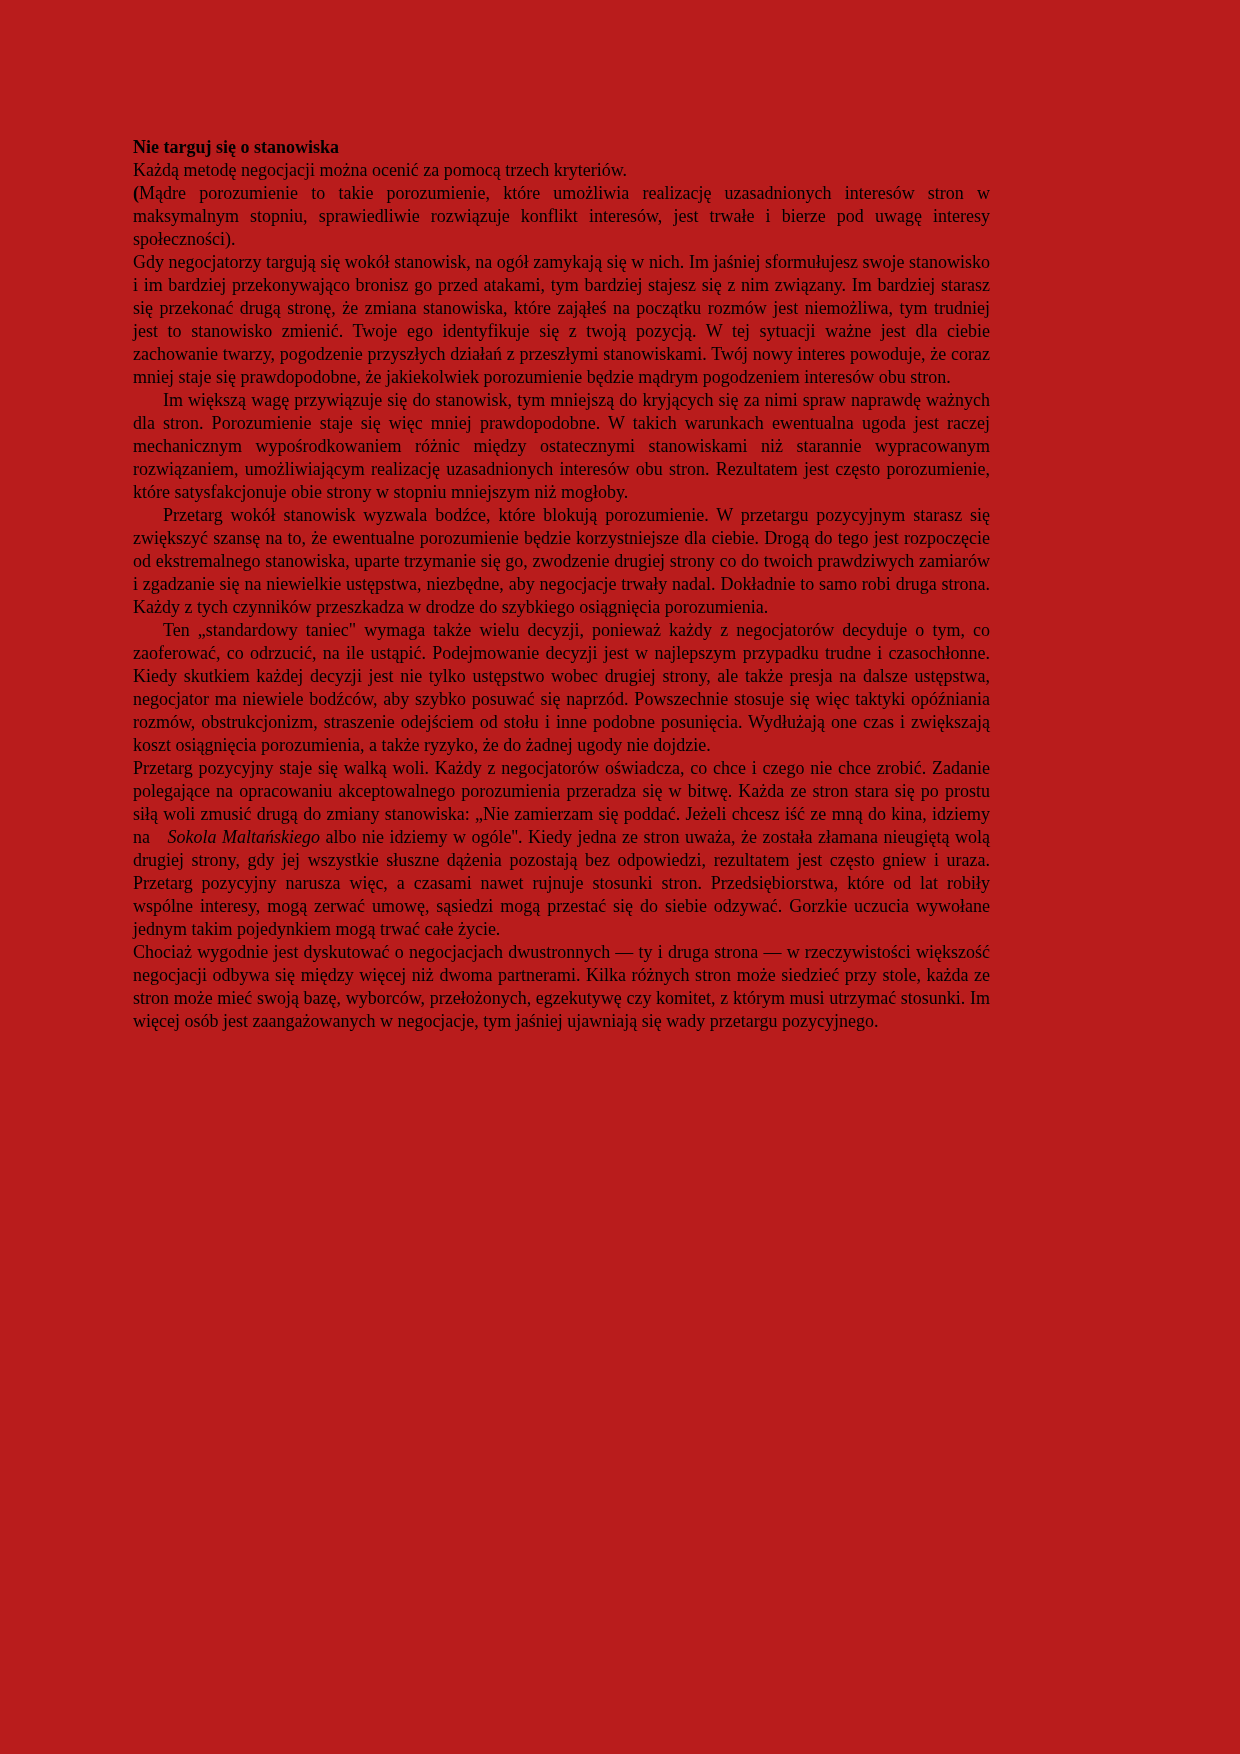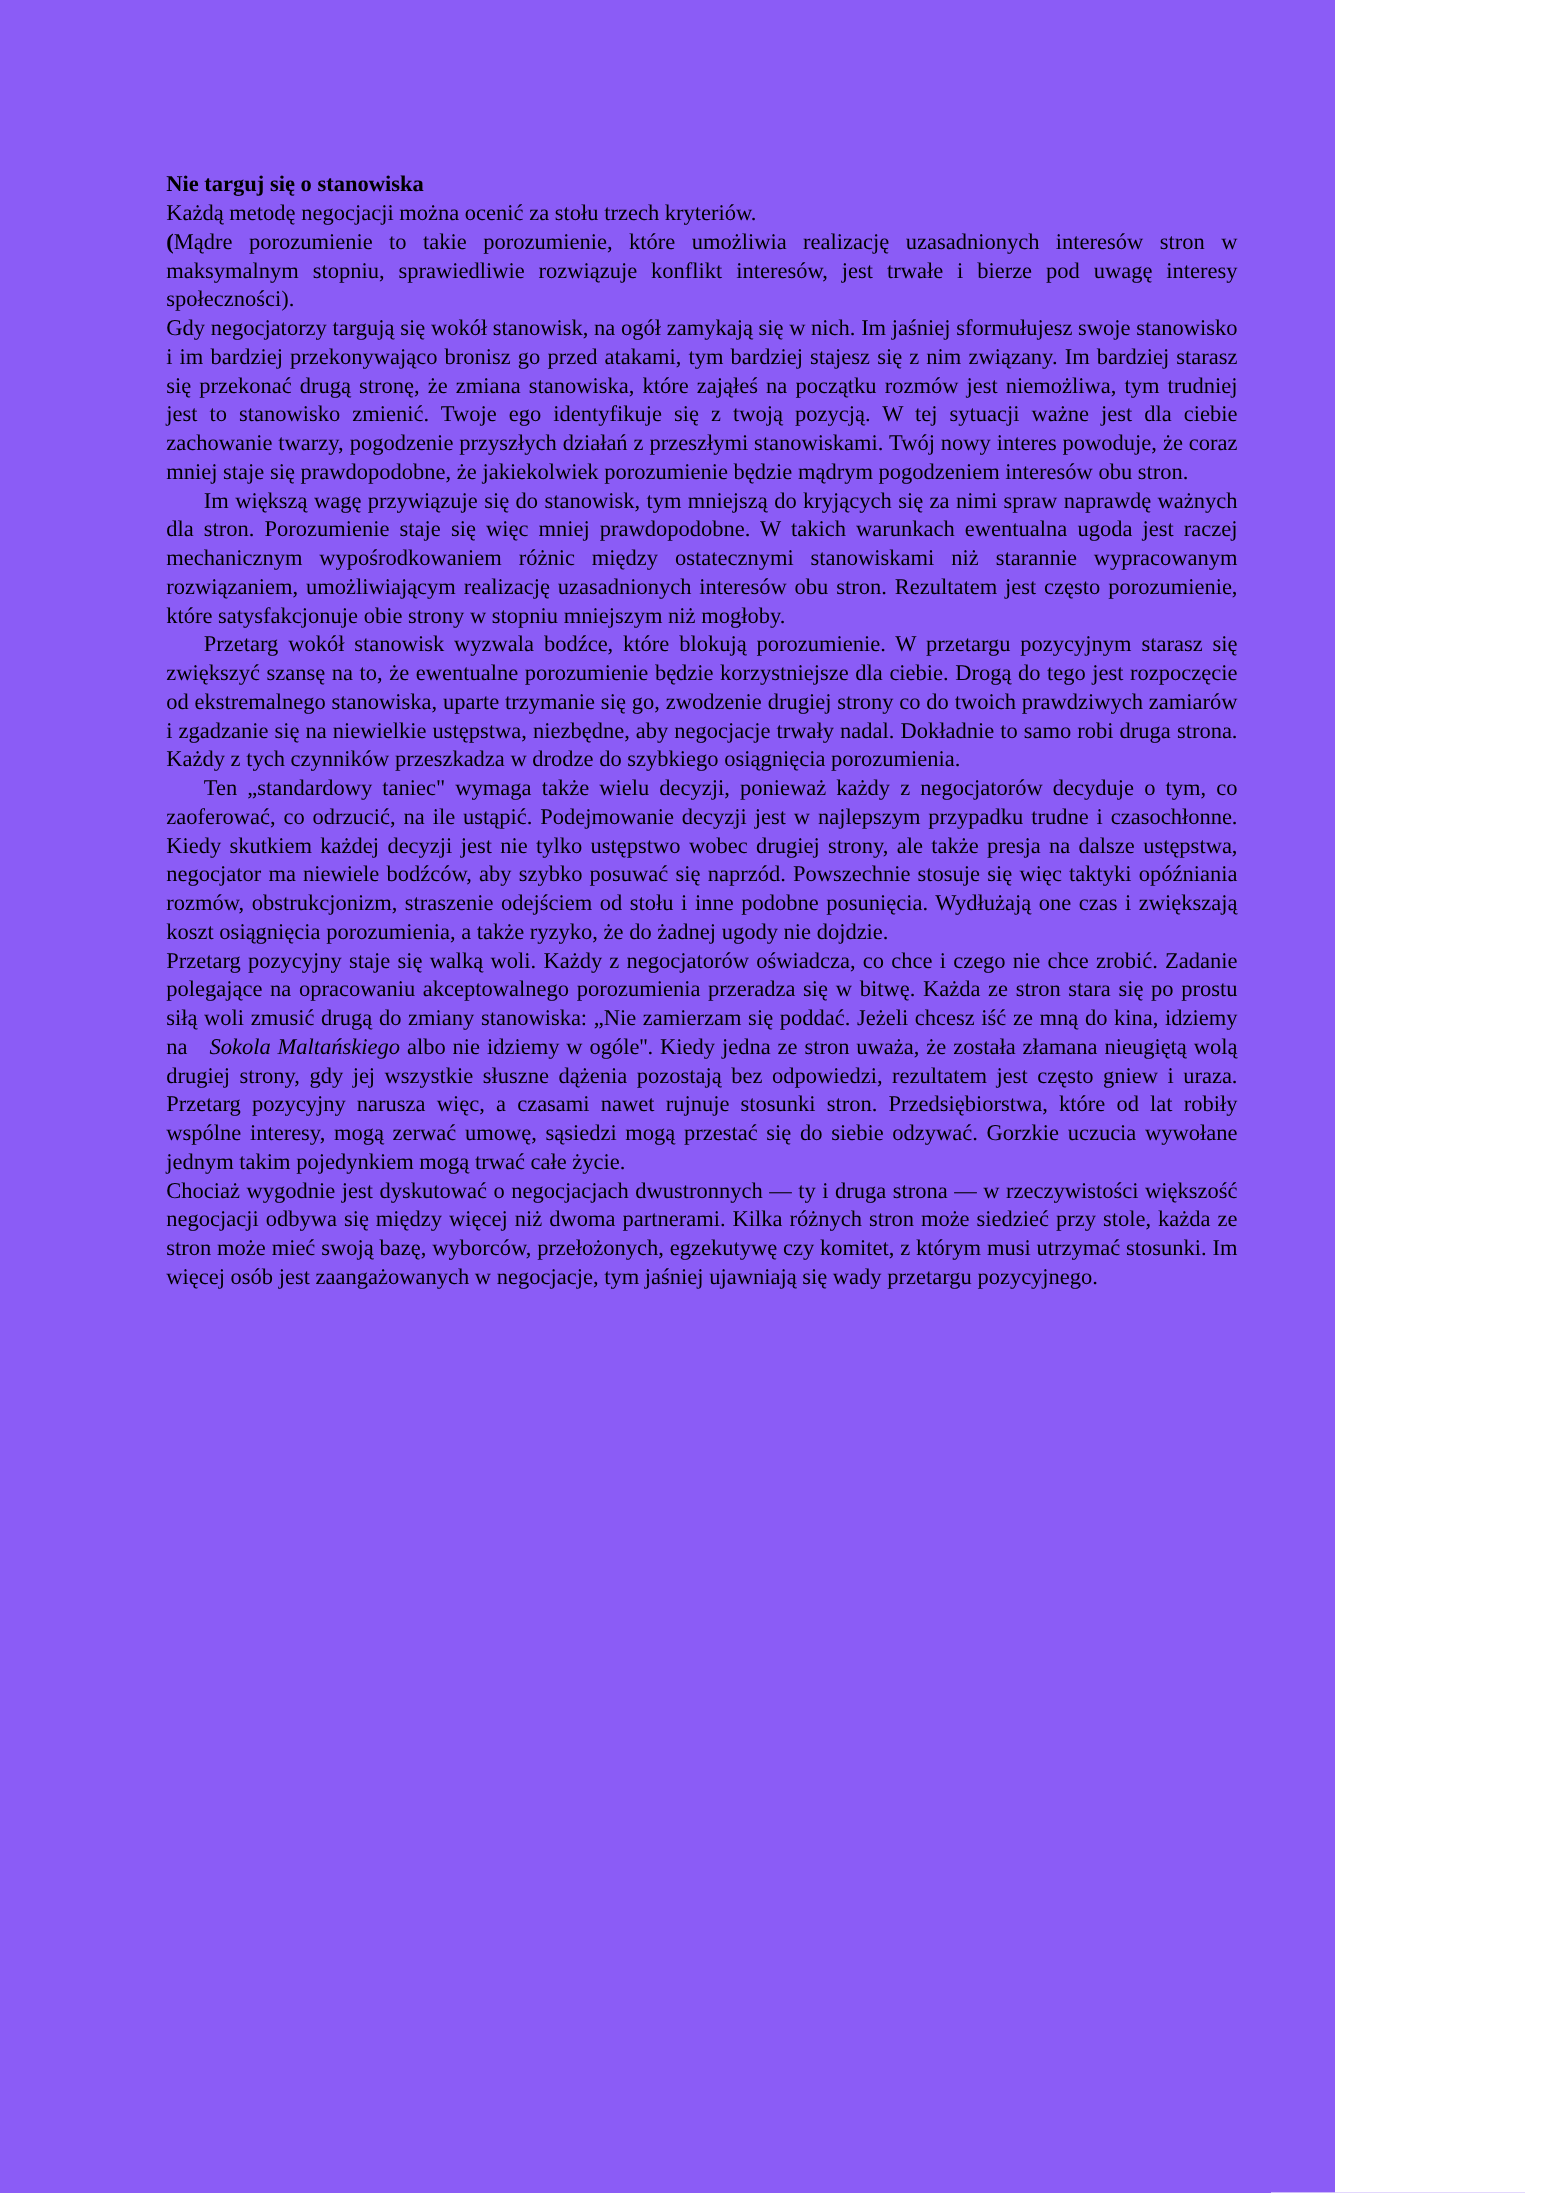--- a/index.html
+++ b/index.html
@@ -2,23 +2,23 @@
 <html><head>
 <meta charset="utf-8">
 <style>
   html, body {
     margin: 0;
     padding: 0;
     background: #ffffff;
   }
   .page {
     position: relative;
-    width: 1068px;
+    width: 1240px;
     height: 1754px;
-    background: #8b5cf6;
+    background: #b91c1c;
     overflow: hidden;
   }
   .content {
     position: absolute;
     left: 133px;
     top: 136px;
     width: 857px;
     font-family: "Liberation Serif", "DejaVu Serif", serif;
     font-size: 18px;
     line-height: 23px;
@@ -40,21 +40,21 @@
   .para i { font-style: italic; margin-left: 12px; }
 </style>
 </head>
 <body>
 
 <div class="page">
   <div class="content">
 
     <p class="title">Nie targuj się o stanowiska</p>
 
-    <p class="para">Każdą metodę negocjacji można ocenić za stołu trzech kryteriów.</p>
+    <p class="para">Każdą metodę negocjacji można ocenić za pomocą trzech kryteriów.</p>
 
 
 
 
     <p class="para"><b>(</b><span>Mądre porozumienie to takie porozumienie, które umożliwia realizację uzasadnionych interesów stron w maksymalnym stopniu, sprawiedliwie rozwiązuje konflikt interesów, jest trwałe i bierze pod uwagę interesy społeczności).</span></p>
 
     <p class="para">Gdy negocjatorzy targują się wokół stanowisk, na ogół zamykają się w nich. Im jaśniej sformułujesz swoje stanowisko i im bardziej przekonywająco bronisz go przed atakami, tym bardziej stajesz się z nim związany. Im bardziej starasz się przekonać drugą stronę, że zmiana stanowiska, które zająłeś na początku rozmów jest niemożliwa, tym trudniej jest to stanowisko zmienić. Twoje ego identyfikuje się z twoją pozycją. W tej sytuacji ważne jest dla ciebie zachowanie twarzy, pogodzenie przyszłych działań z przeszłymi stanowiskami. Twój nowy interes powoduje, że coraz mniej staje się prawdopodobne, że jakiekolwiek porozumienie będzie mądrym pogodzeniem interesów obu stron.</p>
 
     <p class="para indent">Im większą wagę przywiązuje się do stanowisk, tym mniejszą do kryjących się za nimi spraw naprawdę ważnych dla stron. Porozumienie staje się więc mniej prawdopodobne. W takich warunkach ewentualna ugoda jest raczej mechanicznym wypośrodkowaniem różnic między ostatecznymi stanowiskami niż starannie wypracowanym rozwiązaniem, umożliwiającym realizację uzasadnionych interesów obu stron. Rezultatem jest często porozumienie, które satysfakcjonuje obie strony w stopniu mniejszym niż mogłoby.</p>
 

